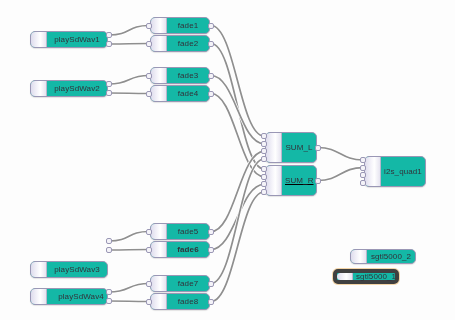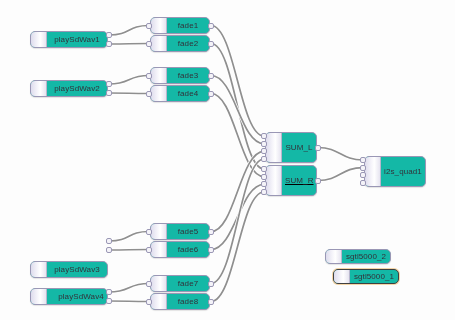--- a/index.html
+++ b/index.html
@@ -27,21 +27,21 @@
     position: absolute;
     box-sizing: border-box;
     background: #14b8a6;
     border: 1px solid #9a97b5;
     border-radius: 5px;
     display: flex;
     align-items: center;
     box-shadow: 0 1px 1px rgba(0,0,0,0.10);
   }
   .node.selected {
-    border: 1px solid #404040;
+    border: 4px solid #404040;
     box-shadow: 0 0 0 1px rgba(232,163,61,0.45);
   }
   .node-icon {
     width: 15px;
     height: 100%;
     border-right: 1px solid #b9b6cd;
     border-radius: 4px 0 0 4px;
     background: linear-gradient(to right, #dedced 0%, #f7f6fb 45%, #ffffff 62%, #e6e4f0 100%);
     flex: 0 0 auto;
   }
@@ -151,21 +151,21 @@
         <div class="node-label">playSdWav3</div>
       </div>
       <div class="port" style="left: 106px; top: 238px;"></div>
       <div class="port" style="left: 106px; top: 247px;"></div>
       <div class="node" style="left: 150px; top: 223px; width: 60px; height: 17px;">
         <div class="node-icon"></div>
         <div class="node-label">fade5</div>
       </div>
       <div class="port" style="left: 146px; top: 228.5px;"></div>
       <div class="port" style="left: 208px; top: 228.5px;"></div>
-      <div class="node" style="left: 150px; top: 241px; width: 60px; height: 17px;">
+      <div class="node" style="left: 150px; top: 241px; width: 60px; height: 17px; font-weight: bold;">
         <div class="node-icon"></div>
         <div class="node-label">fade6</div>
       </div>
       <div class="port" style="left: 146px; top: 246.5px;"></div>
       <div class="port" style="left: 208px; top: 246.5px;"></div>
       <div class="node" style="left: 30px; top: 288px; width: 78px; height: 17px; gap: 8px;">
         <div class="node-icon"></div>
         <div class="node-label">playSdWav4</div>
       </div>
       <div class="port" style="left: 106px; top: 289px;"></div>
@@ -201,21 +201,21 @@
       <div class="port" style="left: 261px; top: 189px;"></div>
       <div class="port" style="left: 315px; top: 177.5px;"></div>
       <div class="node" style="left: 364px; top: 156px; width: 62px; height: 31px; justify-content: center;">
         <div class="node-icon"></div>
         <div class="node-label">i2s_quad1</div>
       </div>
       <div class="port" style="left: 360px; top: 157px;"></div>
       <div class="port" style="left: 360px; top: 164.667px;"></div>
       <div class="port" style="left: 360px; top: 172.333px;"></div>
       <div class="port" style="left: 360px; top: 180px;"></div>
-      <div class="node" style="left: 325px; top: 249px; width: 66px; height: 15px;">
+      <div class="node" style="left: 350px; top: 249px; width: 66px; height: 15px;">
         <div class="node-icon"></div>
         <div class="node-label">sgtl5000_2</div>
       </div>
       <div class="node selected" style="left: 333px; top: 269px; width: 66px; height: 15px;">
         <div class="node-icon"></div>
         <div class="node-label">sgtl5000_1</div>
       </div>
     </div>
 </div>
 

